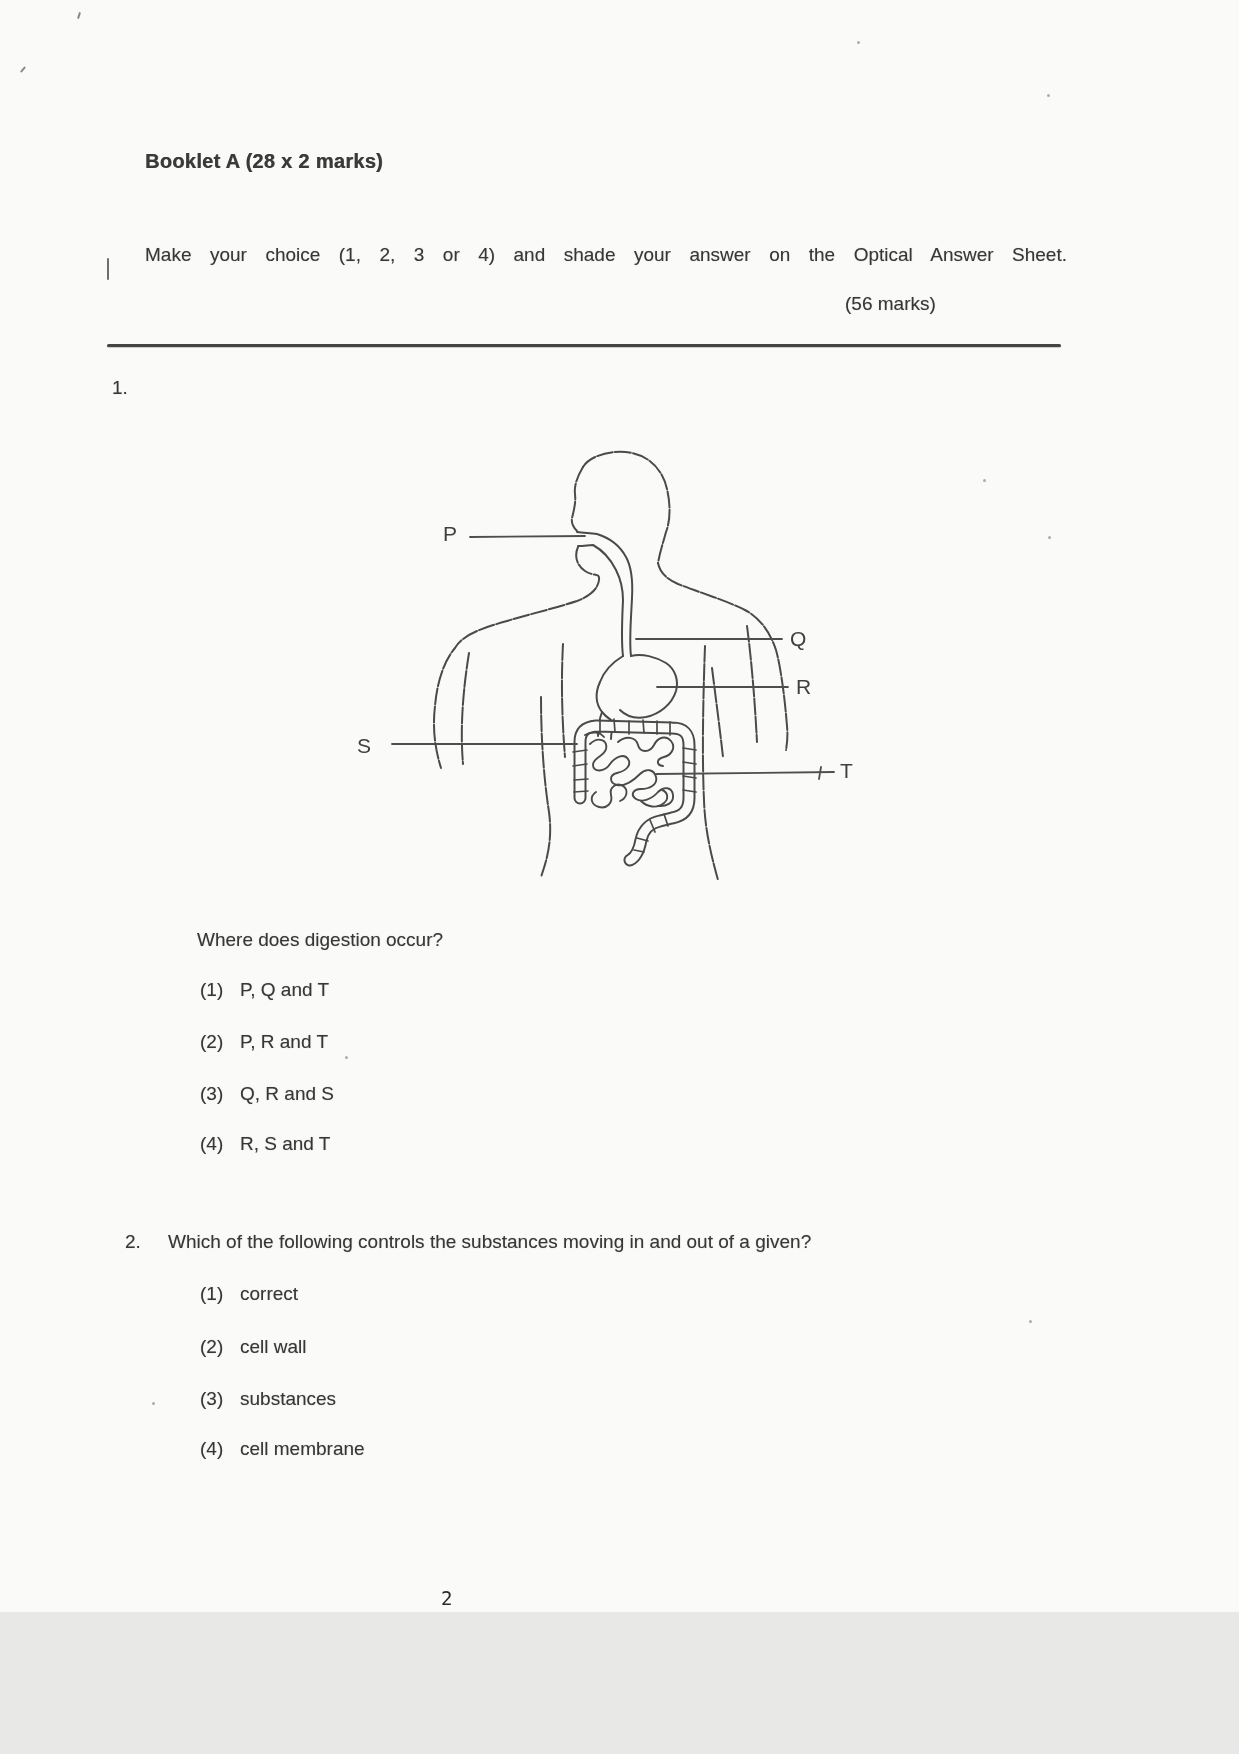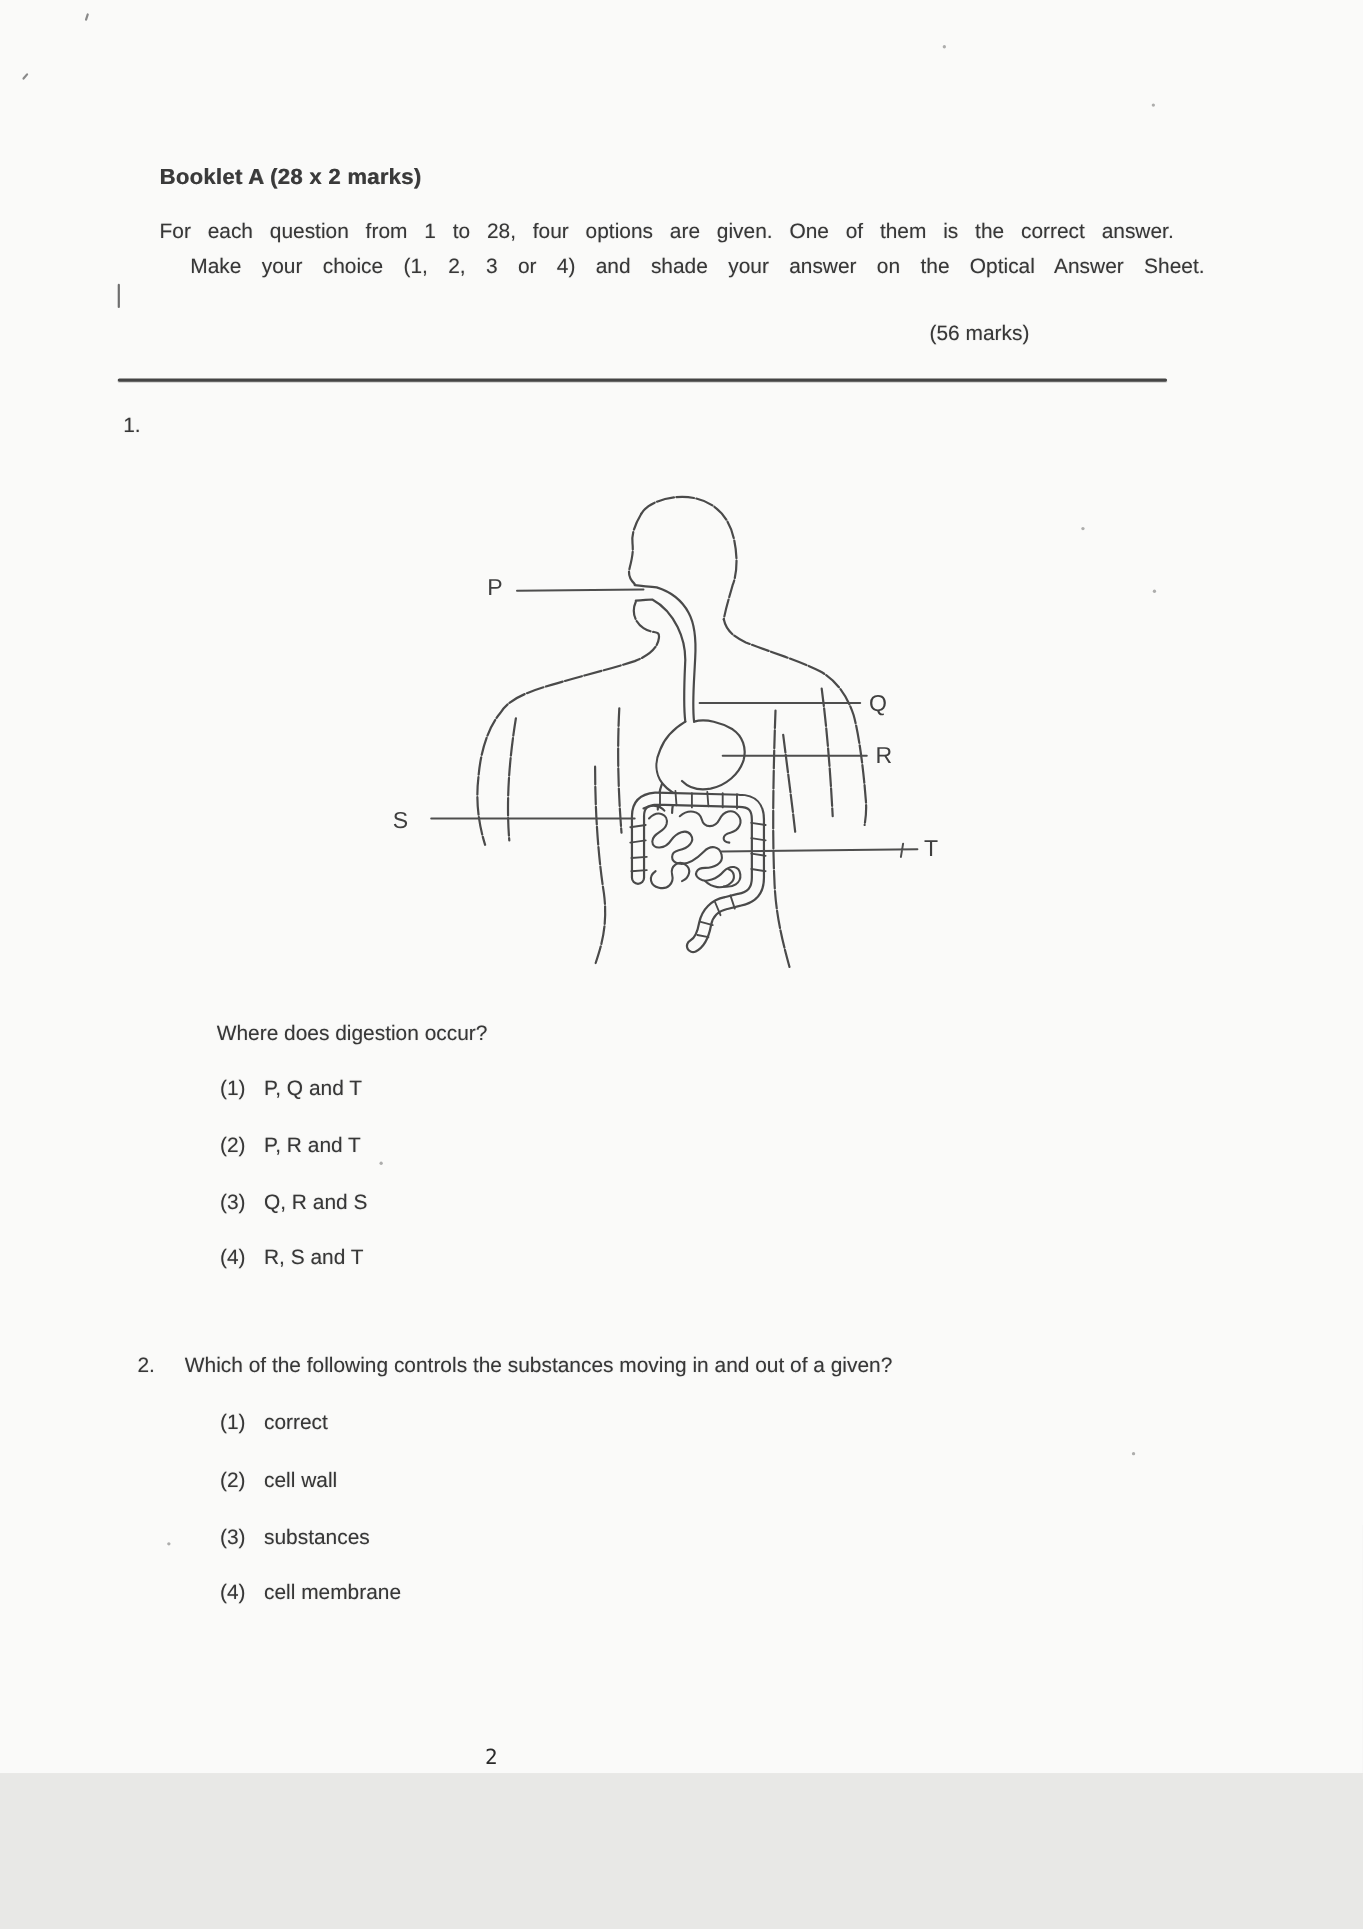--- a/index.html
+++ b/index.html
@@ -53,22 +53,21 @@
   <div class="abs speck" style="left:857px;top:41px;"></div>
   <div class="abs speck" style="left:1047px;top:94px;"></div>
   <div class="abs speck" style="left:983px;top:479px;"></div>
   <div class="abs speck" style="left:1048px;top:536px;"></div>
   <div class="abs speck" style="left:345px;top:1056px;"></div>
   <div class="abs speck" style="left:1029px;top:1320px;"></div>
   <div class="abs speck" style="left:152px;top:1402px;"></div>
 
   <div class="abs title scan" style="left:145px;top:150px;">Booklet A (28 x 2 marks)</div>
 
-  <div class="abs body-text just scan" style="left:145px;top:200px;">For each question from 1 to 28, four options are given. One of them is the correct answer.</div>
-  <div class="abs body-text just scan" style="left:145px;top:232px;word-spacing:2px;margin-left:28px;">Make your choice (1, 2, 3 or 4) and shade your answer on the Optical Answer Sheet.</div>
+  <div class="abs body-text just scan" style="left:145px;top:244px;word-spacing:2px;">Make your choice (1, 2, 3 or 4) and shade your answer on the Optical Answer Sheet.</div>
 
   <div class="abs body-text marks scan" style="left:845px;top:293px;">(56 marks)</div>
 
   <div class="abs rule" style="left:107px;top:344px;width:954px;"></div>
 
   <div class="abs qnum scan" style="left:112px;top:377px;">1.</div>
 
   <svg class="abs" style="left:340px;top:445px;" width="530" height="440" viewBox="340 445 530 440">
 
     <path class="outline" d="M583,467 C590,455 614,449 632,453 C651,457 663,471 667,489 C671,506 670,522 666,532 C663,543 660,552 658,563"></path>

